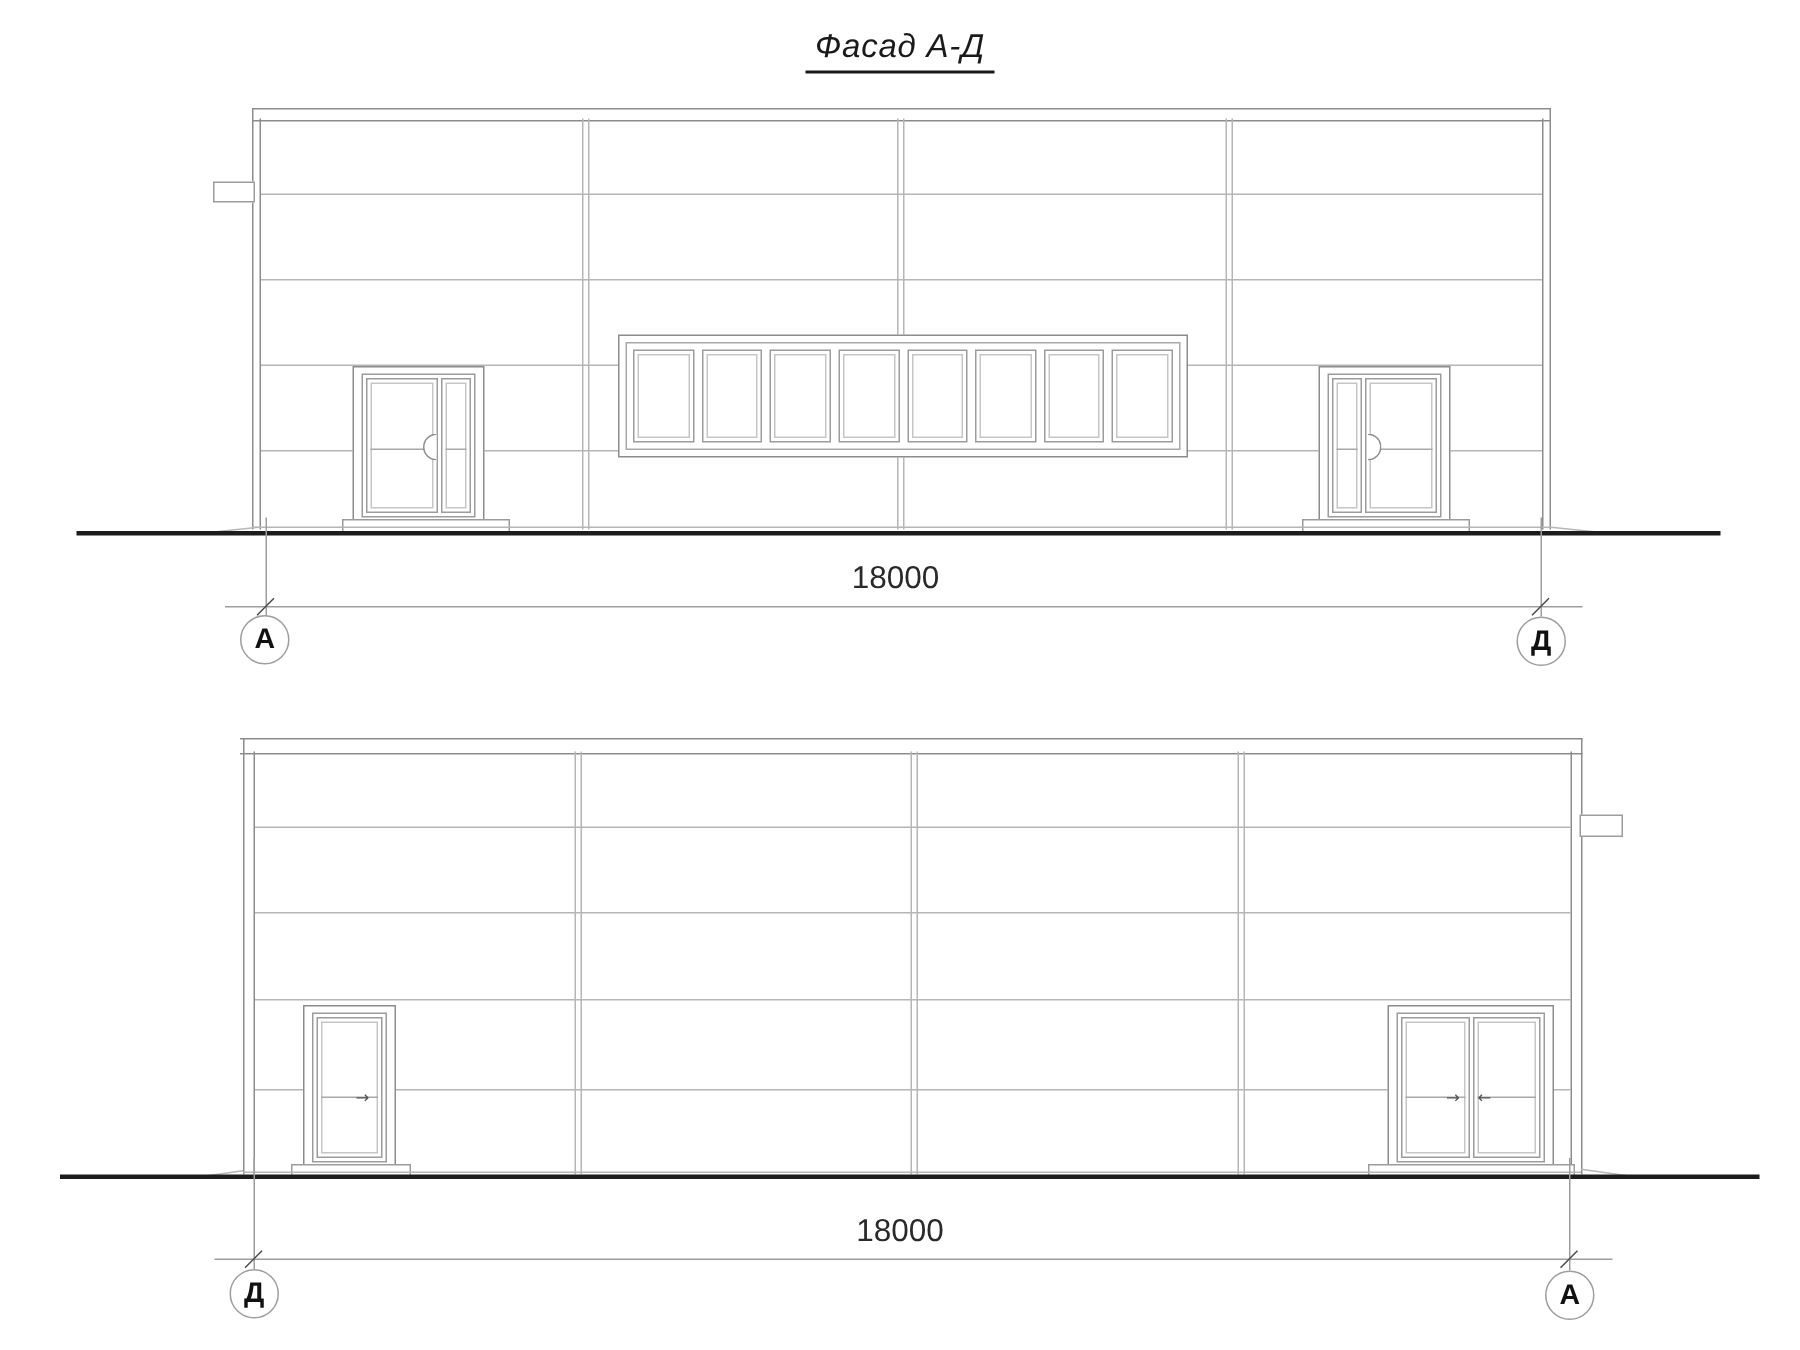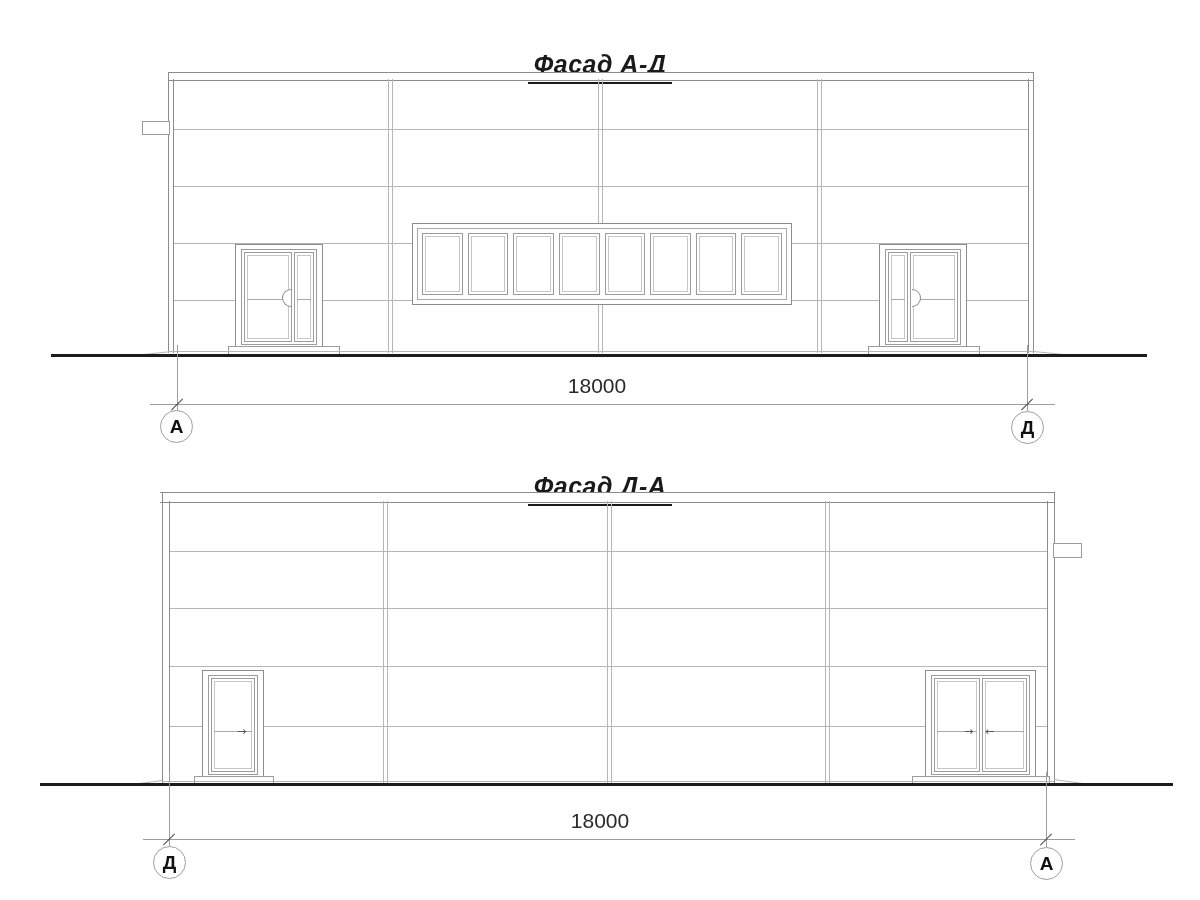--- a/index.html
+++ b/index.html
@@ -30,22 +30,22 @@
   .door-frame{position:absolute;left:5px;right:5px;top:4px;bottom:2px;border:1px solid var(--detail-line);display:flex;gap:2px;padding:2px;box-sizing:border-box;}
   .leaf{position:relative;border:1px solid var(--detail-line);}
   .leaf .inner{position:absolute;inset:2px;border:1px solid var(--glass-line);}
   .leaf .rail{position:absolute;left:2px;right:2px;height:0;border-top:1px solid var(--thin-line);}
   .pull{position:absolute;width:9px;height:18px;border:1px solid var(--wall-line);box-sizing:border-box;background:#fff;}
   .pull.arc-left{border-radius:9px 0 0 9px;border-right:none;}
   .pull.arc-right{border-radius:0 9px 9px 0;border-left:none;}
   .harrow{position:absolute;font-size:11px;line-height:11px;color:var(--arrow);font-family:"DejaVu Sans",sans-serif;}
   
   .title-row{position:absolute;left:0;width:100%;text-align:center;}
-  .title-text{display:inline-block;font-size:25px;font-weight:bold;font-style:italic;color:var(--text);
-    border-bottom:2px solid var(--text);padding:0 6px 3px 6px;letter-spacing:0.5px;margin-top:32px;}
+  .title-text{display:inline-block;font-size:22px;font-weight:normal;font-style:italic;color:var(--text);
+    border-bottom:2px solid var(--text);padding:0 6px 3px 6px;letter-spacing:0.5px;}
   .dim-line{position:absolute;height:0;border-top:1px solid var(--dim);}
   .ext-line{position:absolute;width:0;border-left:1px solid var(--dim);}
   .tick{position:absolute;width:16px;height:0;border-top:1.5px solid var(--tick);transform:rotate(-45deg);}
   .dim-text{position:absolute;width:120px;text-align:center;font-size:21px;color:#2a2a2a;}
   .axis-circle{position:absolute;width:31px;height:31px;border:1px solid var(--dim);border-radius:50%;background:#fff;
     display:flex;align-items:center;justify-content:center;font-size:19px;font-weight:bold;color:#111;}
 </style>
 </head>
 <body>
 
@@ -151,23 +151,20 @@
       <div class="axis-circle" style="left:160px;top:410px;">
         <span>А</span>
       </div>
       <div class="axis-circle" style="left:1011px;top:411px;">
         <span>Д</span>
       </div>
     </div>
   </section>
 
   <section class="abs" style="inset:0;">
-    <div class="title-row" style="top:440px;">
-      <span class="title-text">Фасад Д-А</span>
-    </div>
 
     <div class="band" style="left:160px;top:492px;width:895px;height:9px;"></div>
     <div class="vline wall" style="left:162px;top:492px;height:291px;"></div>
     <div class="vline wall" style="left:169px;top:501px;height:282px;"></div>
     <div class="vline wall" style="left:1047px;top:501px;height:282px;"></div>
     <div class="vline wall" style="left:1054px;top:492px;height:291px;"></div>
 
     <div class="hline panel" style="left:170px;top:551px;width:877px;"></div>
     <div class="hline panel" style="left:170px;top:608px;width:877px;"></div>
     <div class="hline panel" style="left:170px;top:666px;width:877px;"></div>

